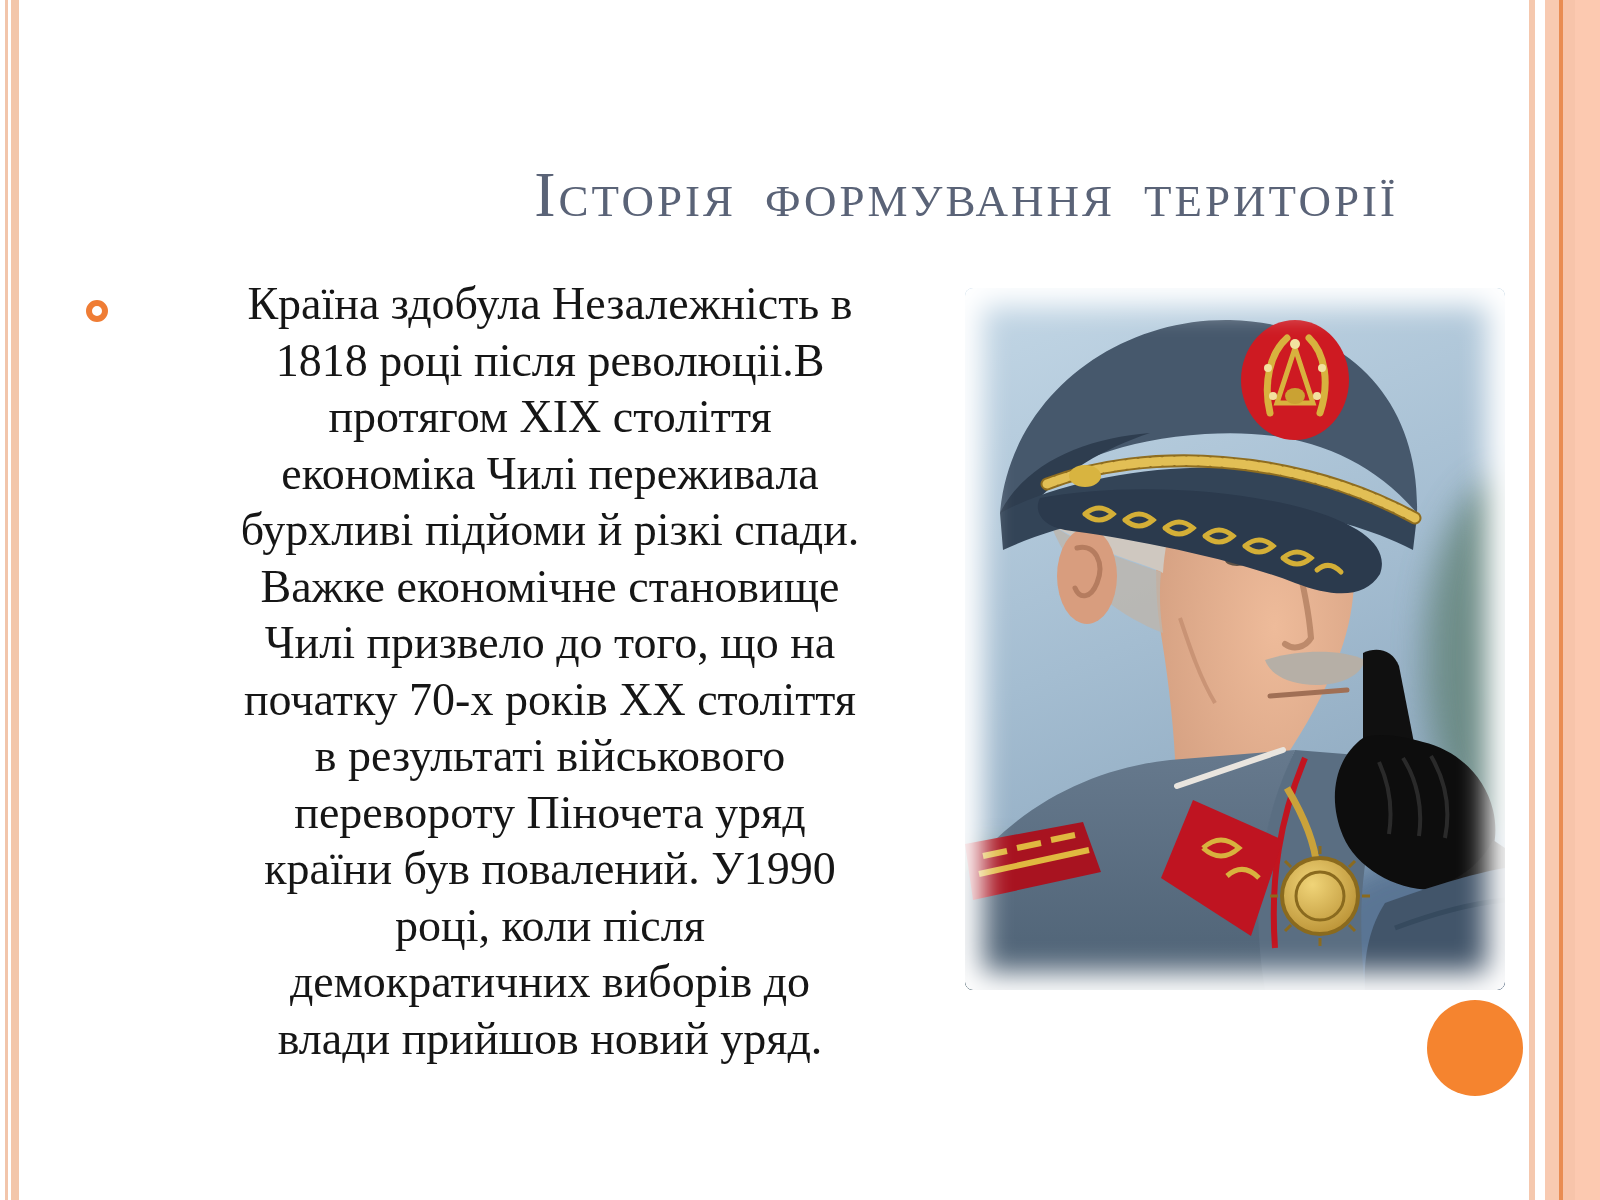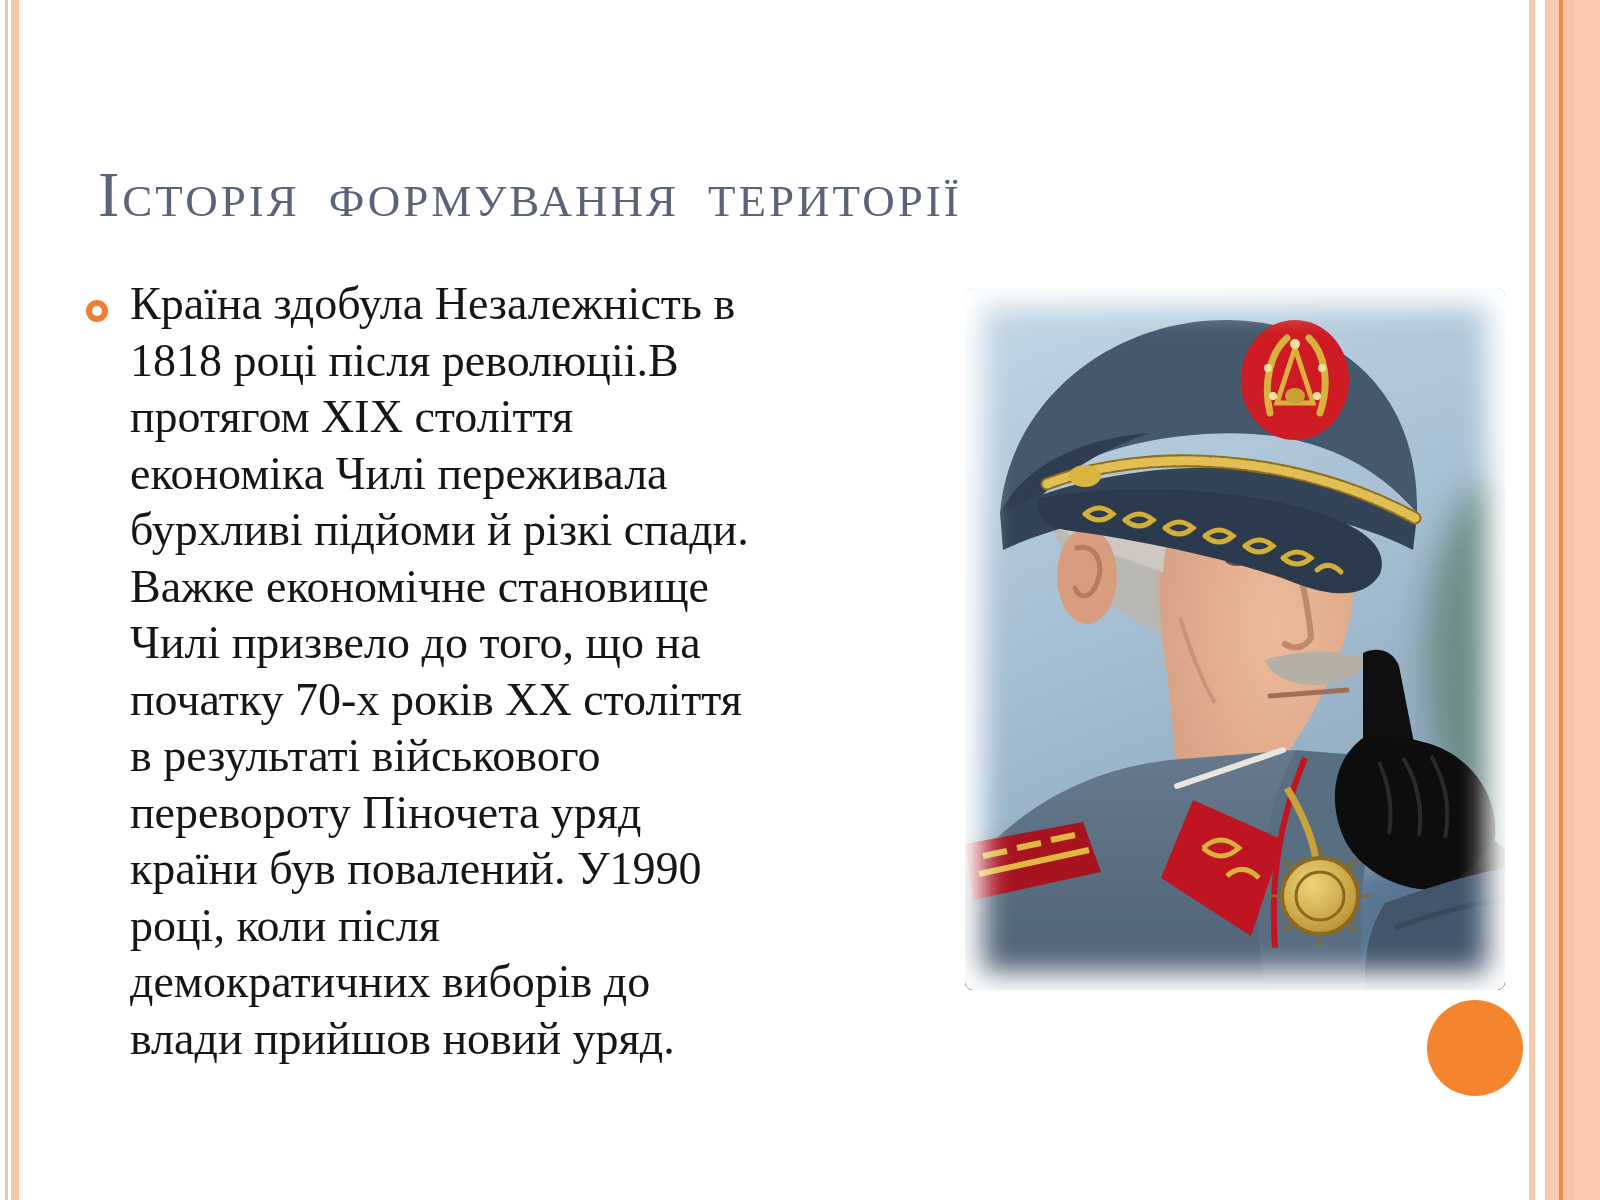--- a/index.html
+++ b/index.html
@@ -34,35 +34,37 @@
   .title{
     position:absolute;left:98px;top:158px;width:1300px;
     font-size:64px;
     font-variant:small-caps;
     letter-spacing:3px;
     word-spacing:10px;
     color:#5a6377;
     font-weight:400;
     margin:0;
     white-space:nowrap;
+    text-align:right;
   }
   
   .bullet-row{position:absolute;left:86px;top:276px;width:880px;}
   .bullet-marker{
     position:absolute;left:0;top:24px;
     width:22px;height:22px;border-radius:50%;
     box-sizing:border-box;
     border:6px solid #ef7d35;
     background:transparent;
   }
   .bullet-text{
     position:absolute;left:44px;top:0;width:840px;
     font-size:46px;line-height:56.5px;
     color:#161616;
     white-space:pre-line;
+    text-align:center;
   }
   
   .photo{
     position:absolute;left:965px;top:288px;width:540px;height:702px;
     border-radius:8px;overflow:hidden;
   }
   .photo svg{display:block;width:100%;height:100%;}
   .photo-feather{
     position:absolute;inset:0;border-radius:8px;
     box-shadow:inset 0 0 28px 18px #ffffff;

